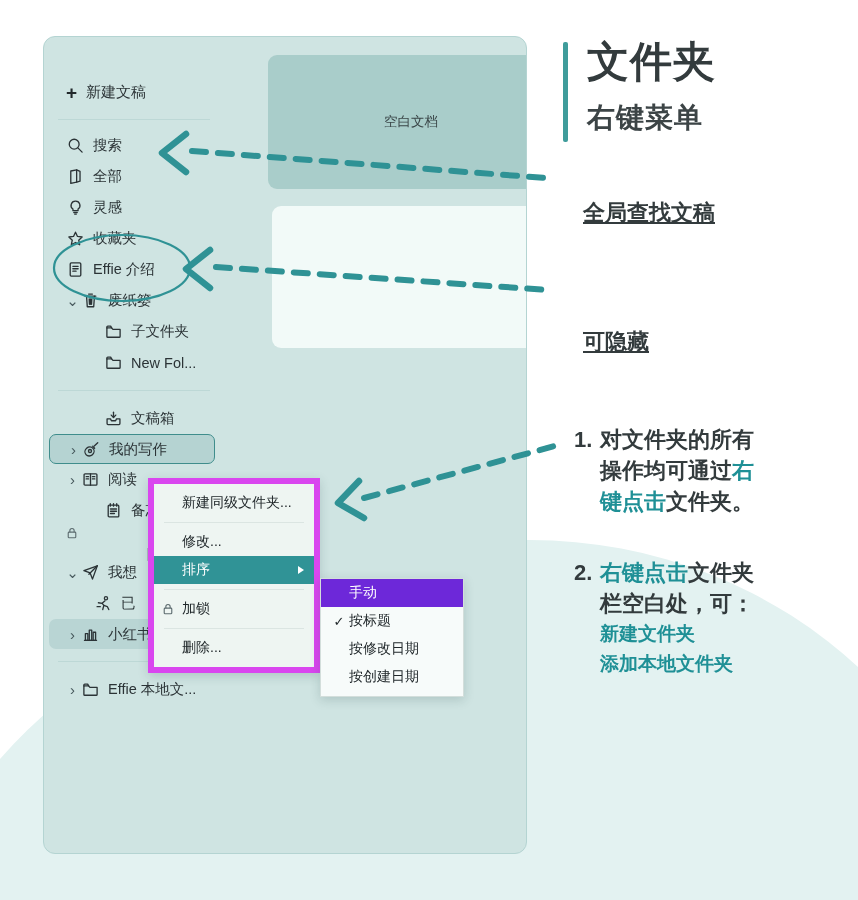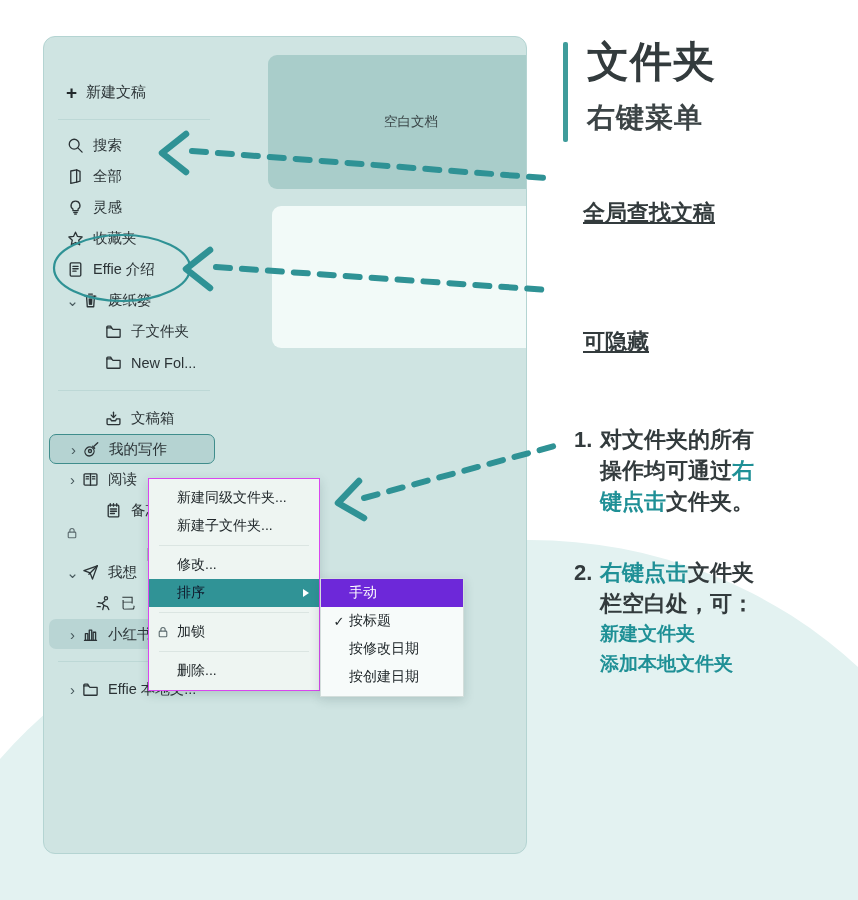--- a/index.html
+++ b/index.html
@@ -107,38 +107,38 @@
     background: #f2faf8;
     border-radius: 9px;
   }
 
   
   .ctx-menu {
     position: absolute;
     left: 148px; top: 478px;
     width: 172px;
     background: #eef5f2;
-    border: 1px solid #d946ef;
+    border: 6px solid #d946ef;
     box-shadow: 0 3px 10px rgba(30,60,60,0.18);
     z-index: 40;
     padding: 5px 0;
   }
   .ctx-item {
     position: relative;
     height: 28px; display: flex; align-items: center;
     padding-left: 14px; padding-right: 10px;
     font-size: 14px; color: #21282b; white-space: nowrap;
   }
   .ctx-item .lead {
     width: 20px; flex: 0 0 20px;
     display: inline-flex; align-items: center; justify-content: center;
     margin-left: -10px; margin-right: 4px;
   }
   .ctx-item.highlight {
-    background: #309396; color: #0f172a;
+    background: #309396; color: #ffffff;
   }
   .ctx-sep { height: 1px; background: #dbe5e2; margin: 5px 10px; }
   .submenu-caret {
     position: absolute; right: 10px; top: 50%; transform: translateY(-50%);
     width: 0; height: 0;
     border-top: 4.5px solid transparent;
     border-bottom: 4.5px solid transparent;
     border-left: 6px solid #ffffff;
   }
 
@@ -410,24 +410,20 @@
     <div class="card-blank">
       <span>空白文档</span>
     </div>
     <div class="card-empty"></div>
   </div>
 
   <div class="ctx-menu" id="ctx-host">
       <div class="ctx-item">
         <span class="lead"></span>
         <span>新建同级文件夹...</span>
-      </div>
-      <div class="ctx-item">
-        <span class="lead"></span>
-        <span>新建子文件夹...</span>
       </div>
       <div class="ctx-sep"></div>
       <div class="ctx-item">
         <span class="lead"></span>
         <span>修改...</span>
       </div>
       <div class="ctx-item highlight">
         <span class="lead"></span>
         <span>排序</span>
         <span class="submenu-caret"></span>

